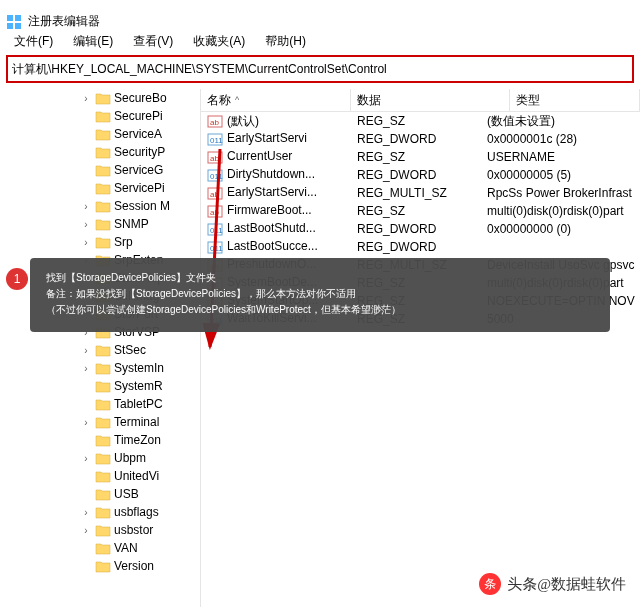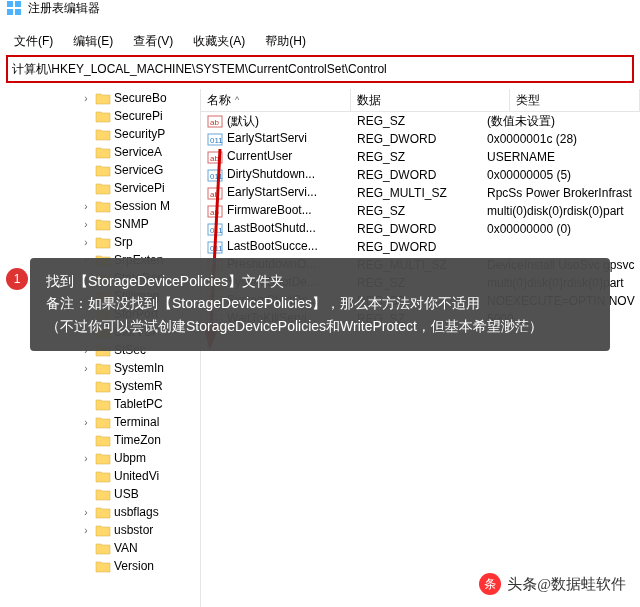--- a/index.html
+++ b/index.html
@@ -1,16 +1,16 @@
 <!DOCTYPE html>
 <html><head>
 <meta charset="utf-8">
 <style>
 html,body{margin:0;padding:0;font-family:"Microsoft YaHei","Segoe UI",Tahoma,sans-serif;font-size:12px;color:#000;background:#fff;width:640px;height:607px;overflow:hidden}
-.titlebar{height:30px;display:flex;align-items:flex-start;padding-left:6px;background:#fff}
+.titlebar{height:30px;display:flex;align-items:flex-end;padding-left:6px;background:#fff}
 .app-icon{width:16px;height:16px;display:inline-block;margin-right:6px}
 .menubar{height:22px;display:flex;align-items:center;padding-left:4px;background:#fff}
 .menu-item{padding:2px 10px;cursor:default}
 .addr-wrap{padding:3px 6px 6px 6px;position:relative}
 .addr{height:28px;border:2px solid #c00;padding:2px 4px;width:100%;box-sizing:border-box;font-family:inherit;font-size:12px}
 .main{display:flex;height:calc(100% - 30px - 22px - 36px);position:relative}
 .tree{width:200px;overflow:hidden;white-space:nowrap}
 .tree-row{display:flex;align-items:center;height:18px;padding-left:80px}
 .tree-tgl{width:12px;text-align:center;color:#666;font-size:10px}
 .fold{width:16px;height:14px;display:inline-block;margin:0 3px}
@@ -19,21 +19,21 @@
 .list-head{display:flex;height:22px;align-items:center;border-bottom:1px solid #e5e5e5;background:#fff}
 .col{padding:0 6px;border-right:1px solid #e5e5e5;height:100%;display:flex;align-items:center;box-sizing:border-box;overflow:hidden}
 .c-name{width:150px}.c-type{width:130px}.c-data{flex:1}
 .list-row{display:flex;height:18px;align-items:center}
 .cell{padding:0 6px;box-sizing:border-box;overflow:hidden;white-space:nowrap}
 .n{width:150px;display:flex;}
 .t{width:130px}
 .d{flex:1}
 .vico{width:16px;height:16px;display:inline-block;margin-right:4px;flex:0 0 16px}
 .arrow{position:absolute;left:200px;top:60px;pointer-events:none}
-.tip{position:absolute;left:30px;top:258px;right:30px;background:rgba(74,74,74,.96);color:#fff;padding:12px 16px 14px 16px;border-radius:4px;font-size:14px;line-height:1.6;z-index:10}
+.tip{position:absolute;left:30px;top:258px;right:30px;background:rgba(74,74,74,.96);color:#fff;padding:12px 16px 14px 16px;border-radius:4px;font-size:10px;line-height:1.6;z-index:10}
 .tip-num{position:absolute;left:6px;top:268px;width:22px;height:22px;border-radius:50%;background:#d33;color:#fff;display:flex;align-items:center;justify-content:center;font-size:12px;z-index:11}
 .watermark{position:absolute;right:14px;bottom:12px;display:flex;align-items:center;gap:6px;color:#333;font-size:15px;font-family:"KaiTi","Microsoft YaHei",serif}
 .wm-ico{width:22px;height:22px;border-radius:50%;background:#f33;display:flex;align-items:center;justify-content:center;color:#fff;font-size:12px}
 .sort{font-size:9px;color:#666;margin-left:4px}
 </style>
 </head>
 <body>
 
 <div class="titlebar">
   <span class="app-icon">
@@ -79,30 +79,30 @@
         </span>
         <span>SecurePi</span>
       </div>
       <div class="tree-row">
         <span class="tree-tgl"></span>
         <span class="fold">
           <svg width="16" height="14" viewBox="0 0 16 14">
             <path d="M1 3 L6 3 L7 4 L15 4 L15 13 L1 13 Z" fill="#ffd76b" stroke="#d6a93a" stroke-width="0.5"></path>
           </svg>
         </span>
+        <span>ServiceA</span>
+      </div>
+      <div class="tree-row">
+        <span class="tree-tgl"></span>
+        <span class="fold">
+          <svg width="16" height="14" viewBox="0 0 16 14">
+            <path d="M1 3 L6 3 L7 4 L15 4 L15 13 L1 13 Z" fill="#ffd76b" stroke="#d6a93a" stroke-width="0.5"></path>
+          </svg>
+        </span>
         <span>SecurityP</span>
-      </div>
-      <div class="tree-row">
-        <span class="tree-tgl"></span>
-        <span class="fold">
-          <svg width="16" height="14" viewBox="0 0 16 14">
-            <path d="M1 3 L6 3 L7 4 L15 4 L15 13 L1 13 Z" fill="#ffd76b" stroke="#d6a93a" stroke-width="0.5"></path>
-          </svg>
-        </span>
-        <span>ServiceA</span>
       </div>
       <div class="tree-row">
         <span class="tree-tgl"></span>
         <span class="fold">
           <svg width="16" height="14" viewBox="0 0 16 14">
             <path d="M1 3 L6 3 L7 4 L15 4 L15 13 L1 13 Z" fill="#ffd76b" stroke="#d6a93a" stroke-width="0.5"></path>
           </svg>
         </span>
         <span>ServiceG</span>
       </div>

